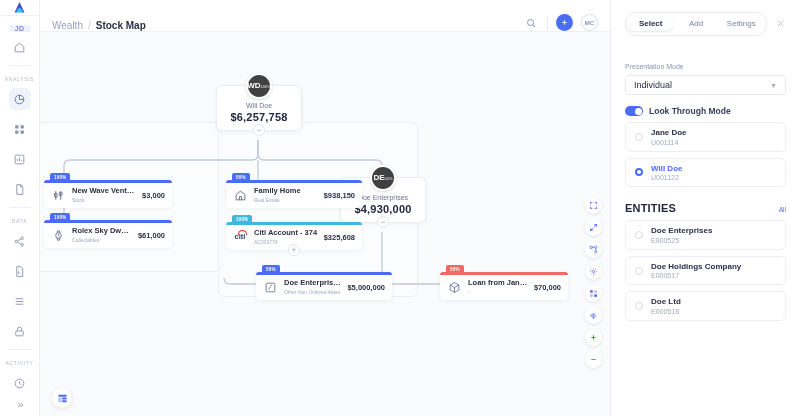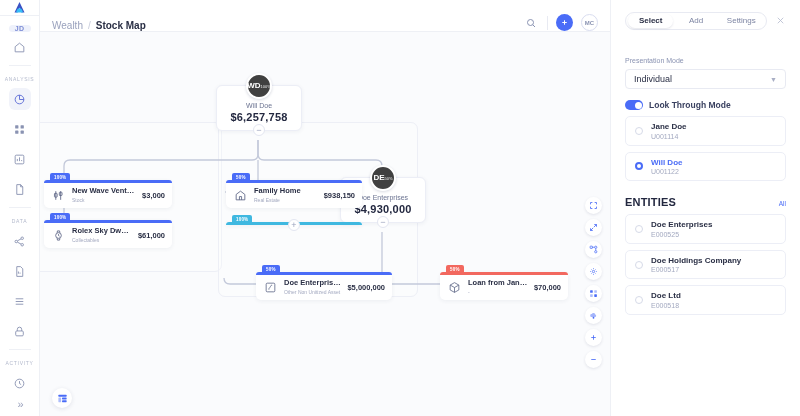--- a/index.html
+++ b/index.html
@@ -171,21 +171,21 @@
 
   
   .rpanel {
     width: 190px; flex: 0 0 190px; background: #fff; border-left: 1px solid #eef0f5;
     height: 416px; position: relative; z-index: 6; padding: 0 14px;
     display: flex; flex-direction: column;
   }
   .rp-head { display: flex; align-items: center; padding-top: 12px; gap: 8px; }
   .seg {
     display: flex; align-items: center; border: 1px solid #e8eaf2; border-radius: 11px;
-    height: 18px; padding: 2px; flex: 1;
+    height: 24px; padding: 2px; flex: 1;
   }
   .seg-item {
     flex: 1; text-align: center; font-size: 8px; color: #7d85a3; line-height: 14px;
     border-radius: 9px;
   }
   .seg-item.on { background: #fff; color: #2a2f45; font-weight: bold; box-shadow: 0 1px 2px rgba(40,50,90,.12); }
   .rp-close { color: #b6bcd0; font-size: 12px; line-height: 1; }
   .rp-label { font-size: 7px; color: #8a93b2; margin-top: 27px; }
   .rp-select {
     margin-top: 5px; height: 20px; border: 1px solid #e8eaf2; border-radius: 4px;
@@ -431,20 +431,30 @@
               <div class="atitle">Family Home</div>
               <div class="asub">Real Estate</div>
             </div>
             <div class="aval">$938,150</div>
           </div>
         </div>
 
         <div class="acard" style="left:186px; top:190px; width:136px;">
           <div class="tab" style="background:#3fb8e0;">100%</div>
           <div class="topline" style="background:#3fb8e0;"></div>
+          <div class="body">
+            <div class="aicon">
+              <div class="citi-logo">citi<span class="citi-arc"></span></div>
+            </div>
+            <div class="atext">
+              <div class="atitle">Citi Account - 374</div>
+              <div class="asub">AC003774</div>
+            </div>
+            <div class="aval">$325,608</div>
+          </div>
           <div class="plusdot">+</div>
         </div>
 
         <div class="acard" style="left:216px; top:240px; width:136px;">
           <div class="tab" style="background:#4a6cf7;">50%</div>
           <div class="topline" style="background:#4a6cf7;"></div>
           <div class="body">
             <div class="aicon">
               <svg viewBox="0 0 24 24" fill="none" stroke="currentColor" stroke-width="1.5">
                 <rect x="4" y="4" width="16" height="16" rx="2"></rect>

